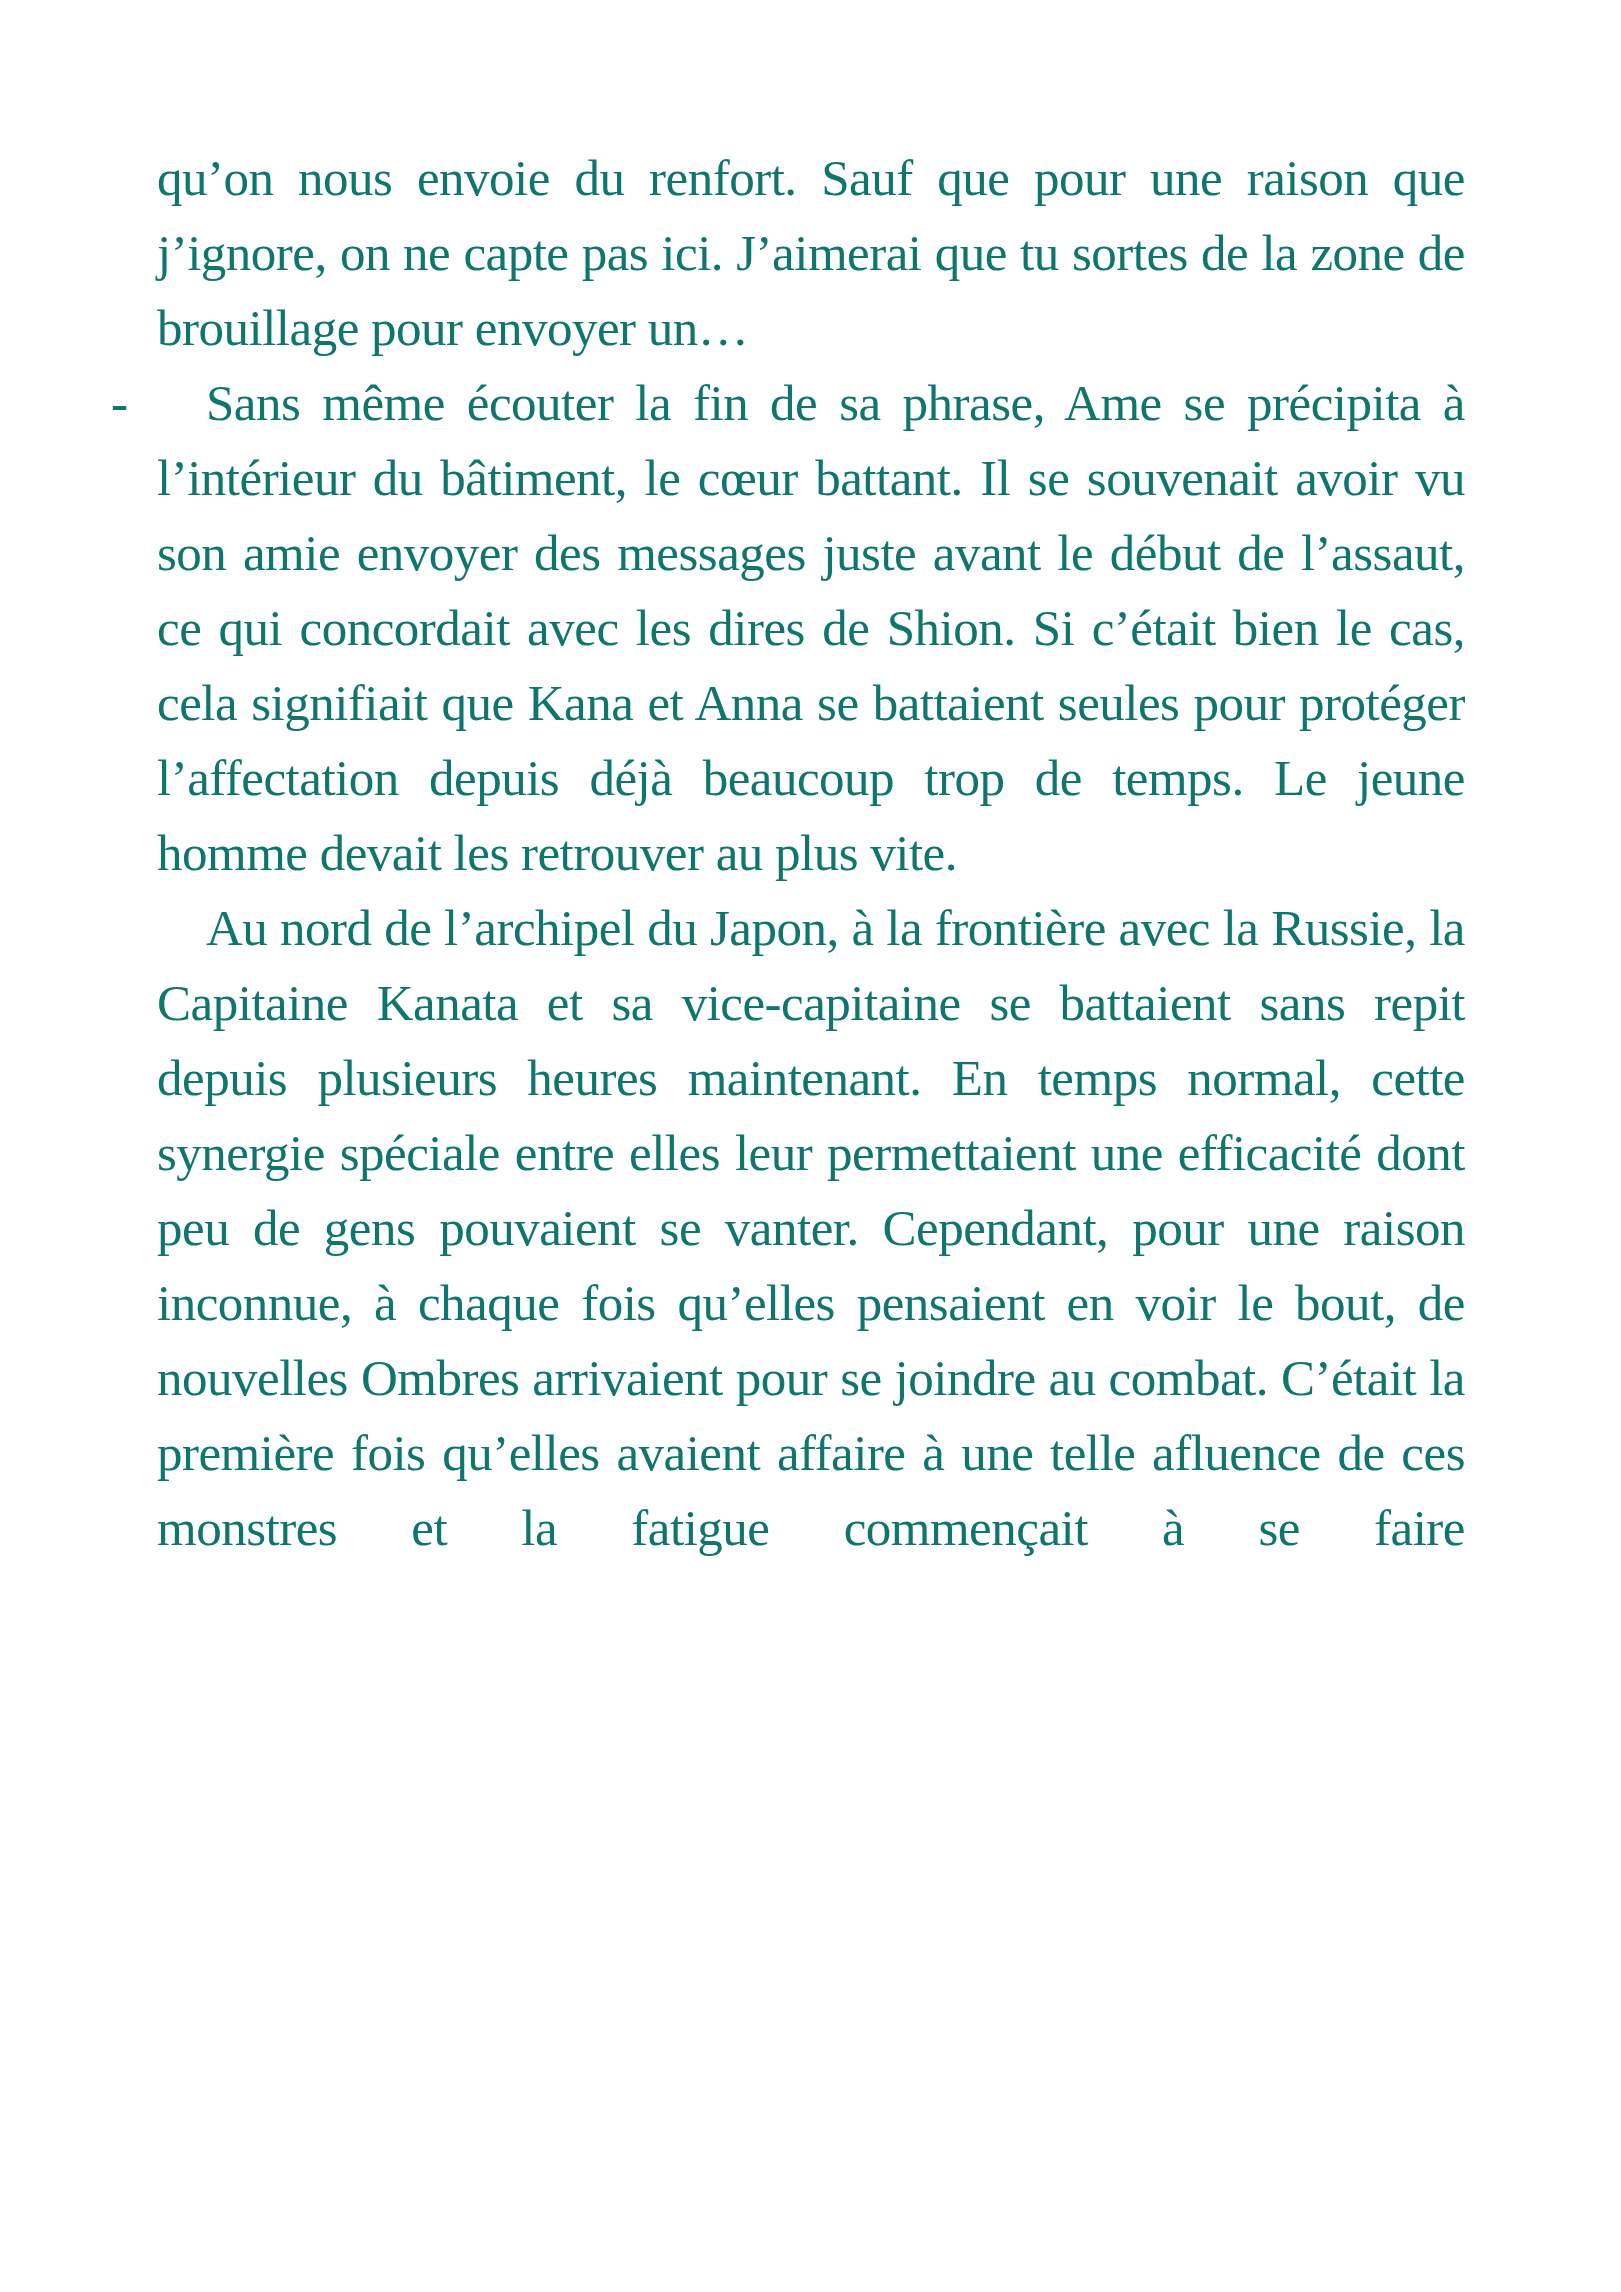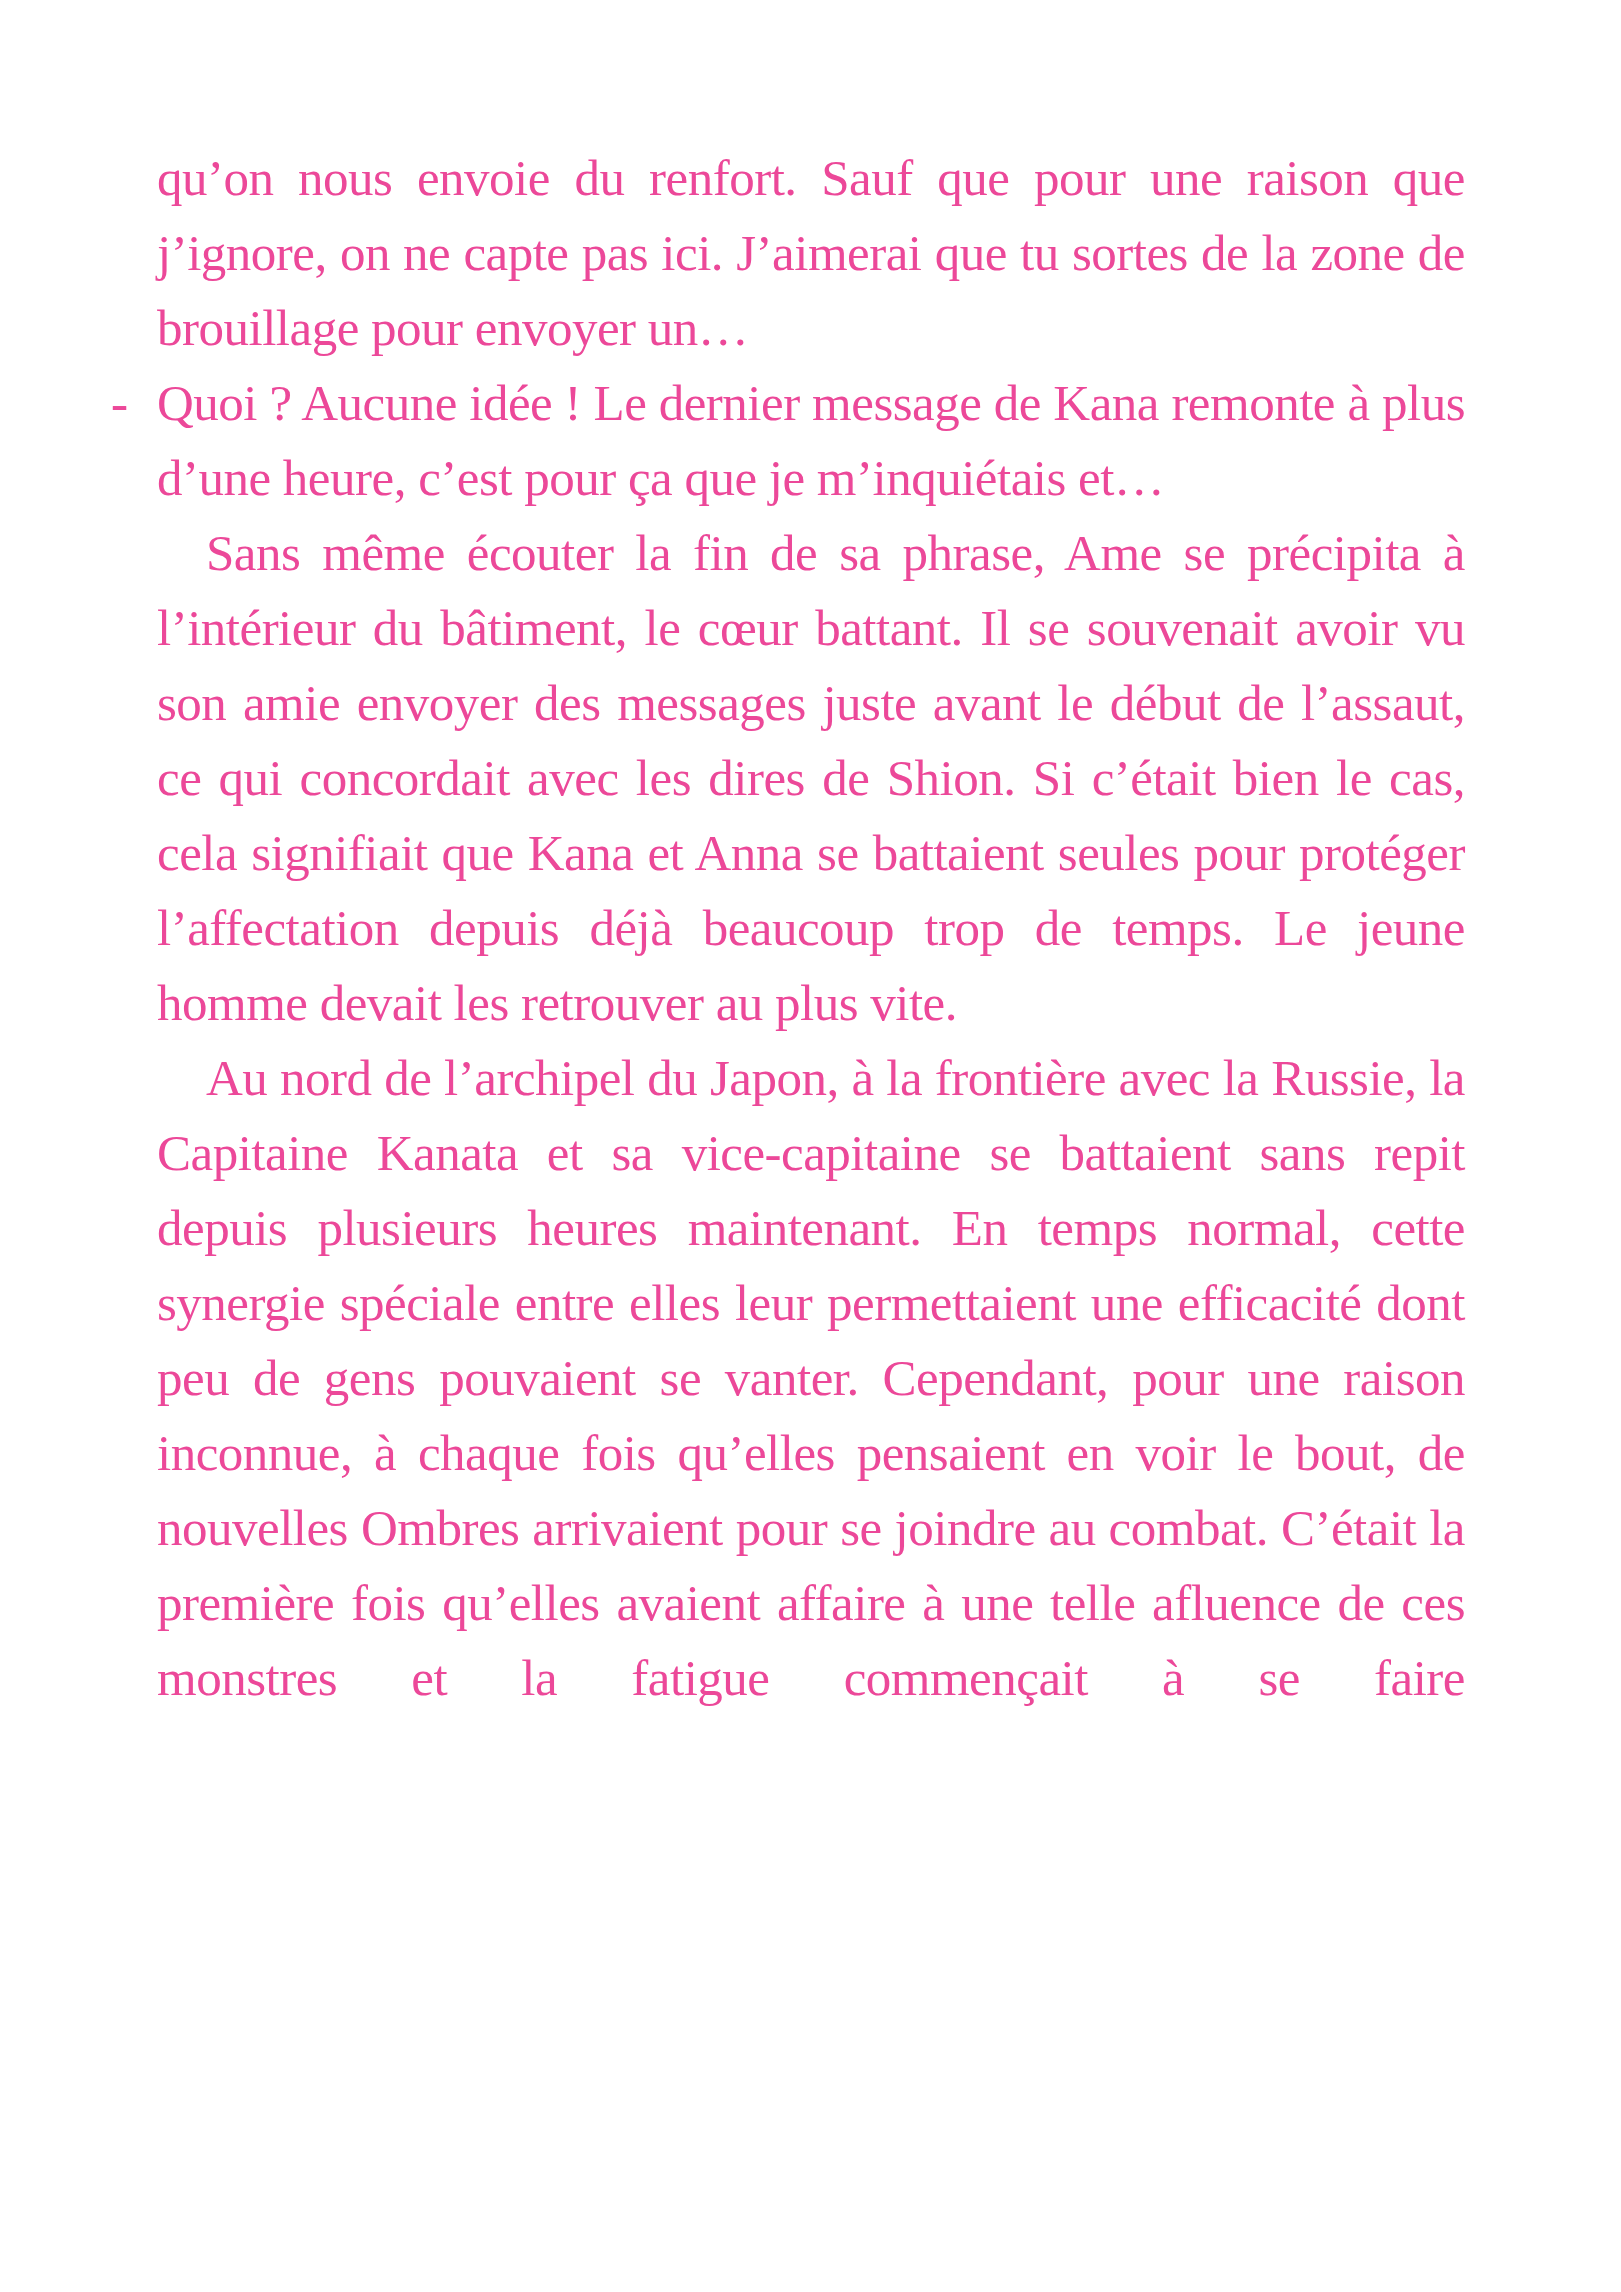--- a/index.html
+++ b/index.html
@@ -15,21 +15,21 @@
     overflow: hidden;
   }
   .text-column {
     position: absolute;
     left: 157px;
     top: 141px;
     width: 1308px;
     font-family: "Liberation Serif", "DejaVu Serif", serif;
     font-size: 51px;
     line-height: 75px;
-    color: #ec4899;
+    color: #0f766e;
     text-align: justify;
     letter-spacing: -0.5px;
     hyphens: none;
   }
   .text-column p {
     margin: 0;
     padding: 0;
   }
   
   .hang {
@@ -62,21 +62,20 @@
   <div class="text-column">
 
     <p class="hang">qu’on nous envoie du renfort. Sauf que pour une raison que j’ignore, on ne capte pas ici. J’aimerai que tu sortes de la zone de brouillage pour envoyer un…</p>
 
     <p class="dialogue">
       <span class="dash">-</span>
     </p>
 
     <p class="dialogue">
       <span class="dash">-</span>
-      <span>Quoi&nbsp;? Aucune idée&nbsp;! Le dernier message de Kana remonte à plus d’une heure, c’est pour ça que je m’inquiétais et…</span>
     </p>
 
     <p class="indent">Sans même écouter la fin de sa phrase, Ame se précipita à l’intérieur du bâtiment, le cœur battant. Il se souvenait avoir vu son amie envoyer des messages juste avant le début de l’assaut, ce qui concordait avec les dires de Shion. Si c’était bien le cas, cela signifiait que Kana et Anna se battaient seules pour protéger l’affectation depuis déjà beaucoup trop de temps. Le jeune homme devait les retrouver au plus vite.</p>
 
     <p class="indent scene-break">Au nord de l’archipel du Japon, à la frontière avec la Russie, la Capitaine Kanata et sa vice-capitaine se battaient sans repit depuis plusieurs heures maintenant. En temps normal, cette synergie spéciale entre elles leur permettaient une efficacité dont peu de gens pouvaient se vanter. Cependant, pour une raison inconnue, à chaque fois qu’elles pensaient en voir le bout, de nouvelles Ombres arrivaient pour se joindre au combat. C’était la première fois qu’elles avaient affaire à une telle afluence de ces monstres et la fatigue commençait à se faire</p>
 
   </div>
 </div>
 
 

